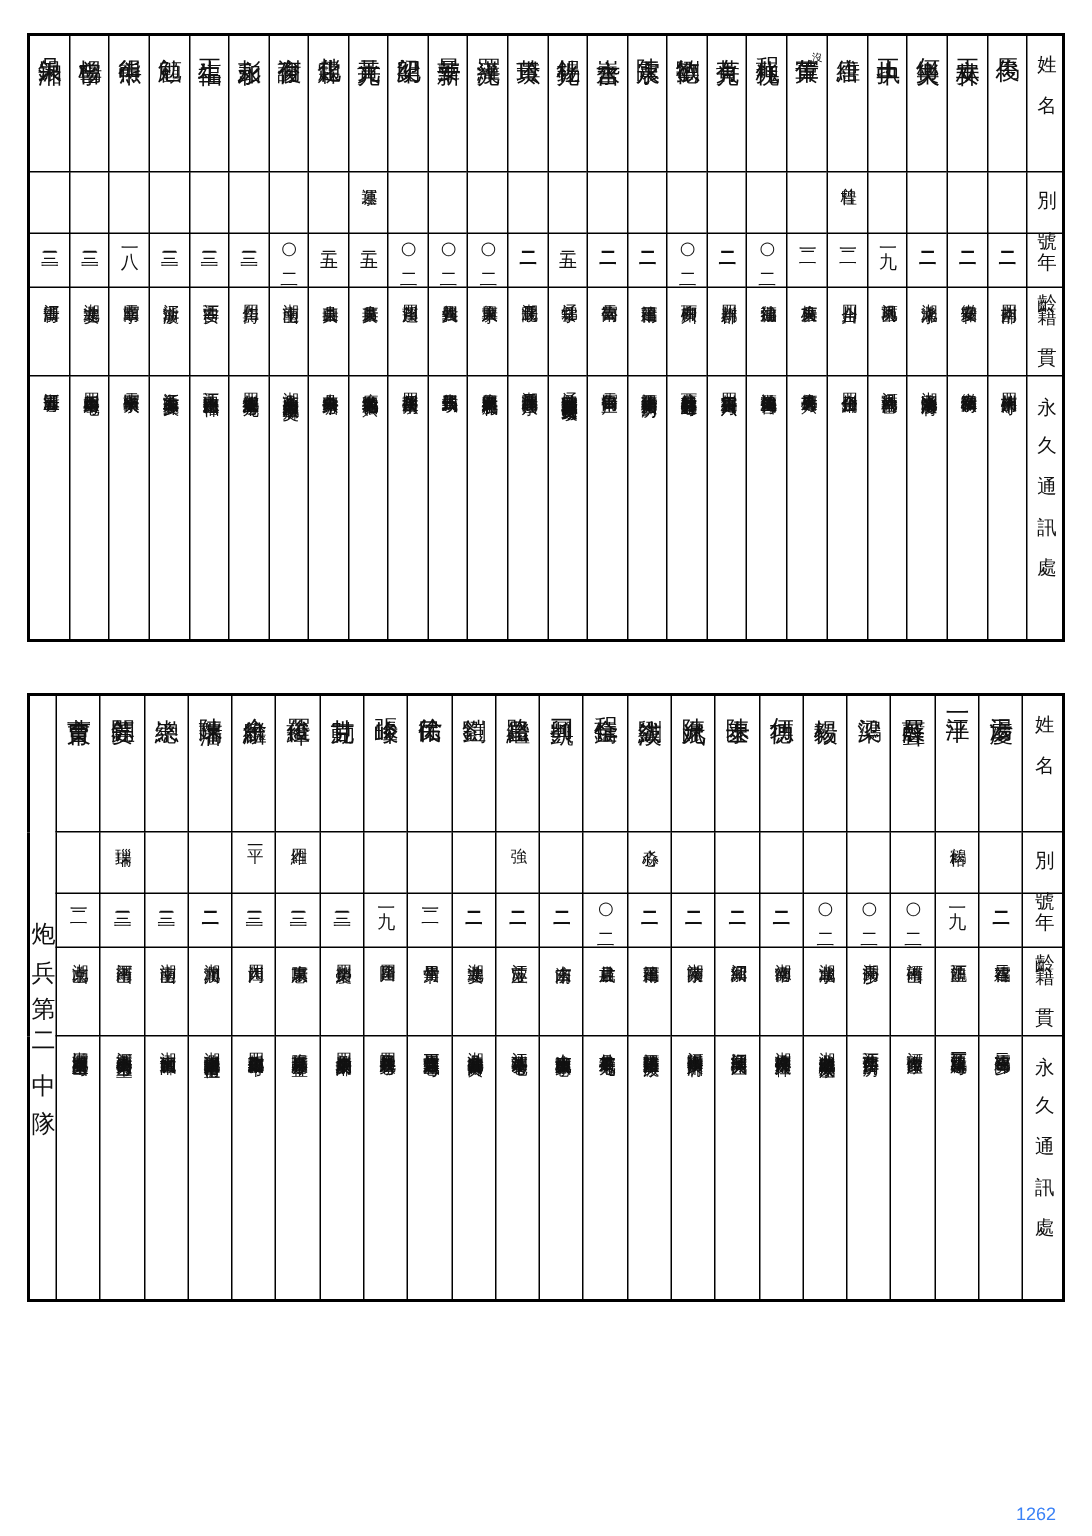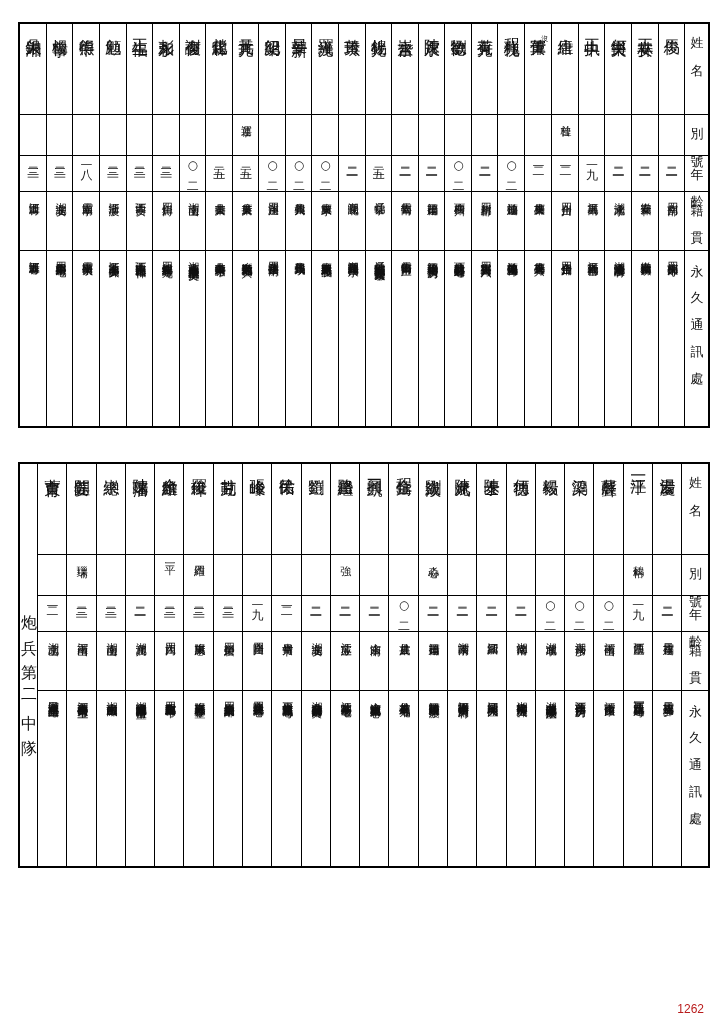--- a/index.html
+++ b/index.html
@@ -92,21 +92,21 @@
   }
   .gap {
     height: 34px;
   }
   .page-num {
     position: absolute;
     right: 24px;
     bottom: 8px;
     font-size: 12px;
     font-family: "Liberation Sans", sans-serif;
-    color: #b91c1c;
+    color: #3b82f6;
   }
 </style>
 </head>
 <body>
 
 <div class="page">
 
   <div class="tbl-wrap">
     <table class="roster" id="table-upper">
       <tbody>

